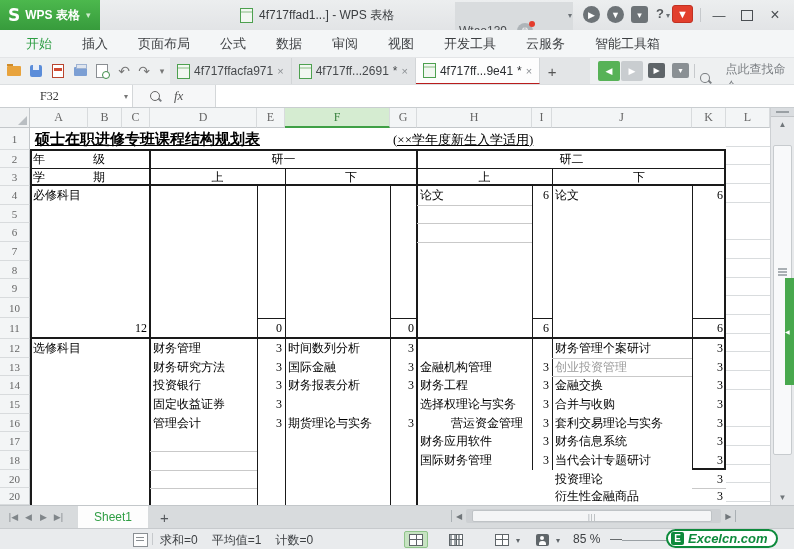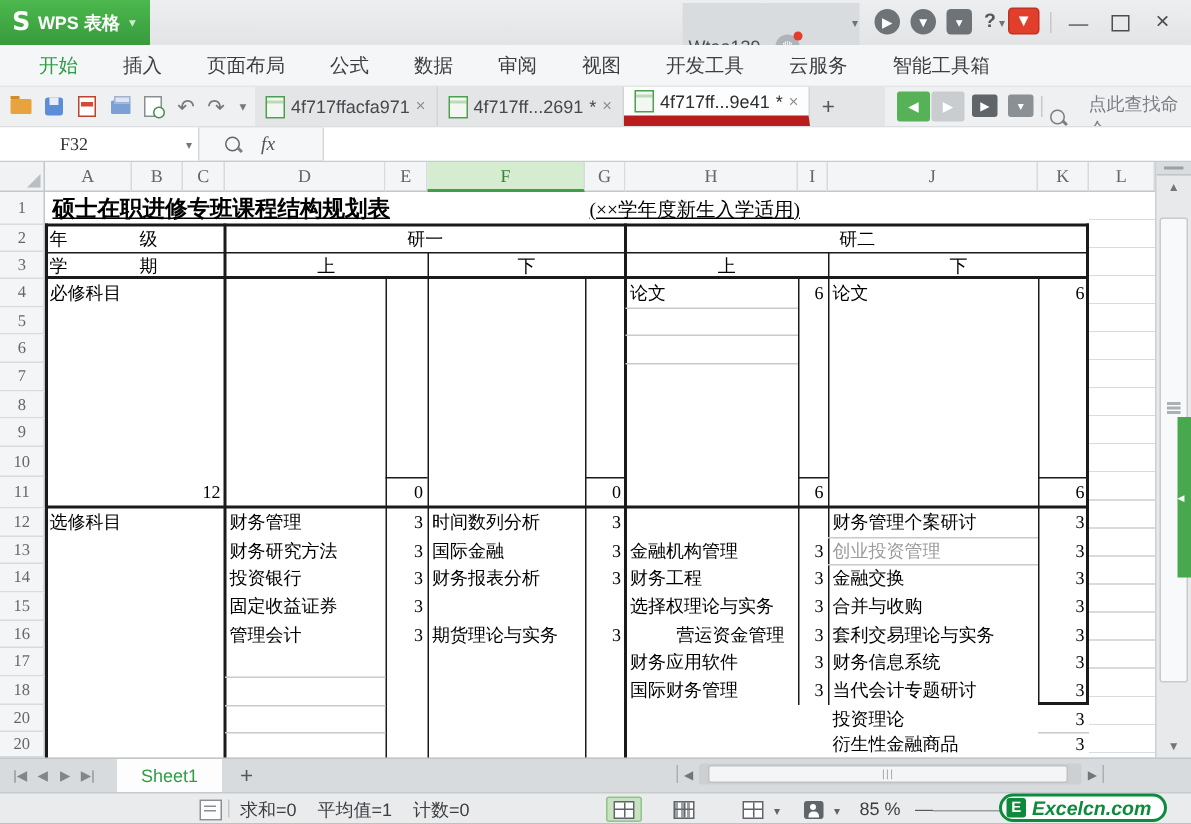--- a/index.html
+++ b/index.html
@@ -41,21 +41,21 @@
   .icon-save:before{content:"";position:absolute;left:3px;top:0;width:6px;height:5px;background:#e8eef8;}
   .icon-pdf{width:10px;height:12px;background:#fff;border:1px solid #b9452f;position:relative;}
   .icon-pdf:before{content:"";position:absolute;left:1px;top:3px;width:8px;height:3px;background:#d24a31;}
   .icon-print{width:13px;height:9px;background:#7c9fd4;border-radius:1px;position:relative;}
   .icon-print:before{content:"";position:absolute;left:2px;top:-3px;width:9px;height:3px;background:#dfe5ee;border:1px solid #9fb3d2;}
   .icon-preview{width:10px;height:12px;border:1px solid #8a8e92;background:#fff;position:relative;}
   .icon-preview:before{content:"";position:absolute;right:-3px;bottom:-2px;width:6px;height:6px;border:1.5px solid #3e8e49;border-radius:50%;background:#fff;}
   .tabstrip{position:absolute;left:170px;top:0;width:420px;height:26px;background:#e3e5e7;display:flex;}
   .dtab{display:flex;align-items:center;gap:4px;padding:0 7px;font-size:12px;color:#46494c;border-right:1px solid #d2d5d7;height:26px;box-sizing:border-box;}
   .dtab .x{color:#8b8f93;font-size:11px;}
-  .dtab.on{background:#fdfdfd;border-bottom:7px solid #b91c1c;color:#2c2f32;}
+  .dtab.on{background:#fdfdfd;border-bottom:1px solid #b91c1c;color:#2c2f32;}
   .newtab{width:24px;display:flex;align-items:center;justify-content:center;color:#555;font-size:15px;}
   .navb{position:absolute;top:3px;width:22px;height:20px;display:flex;align-items:center;justify-content:center;font-size:9px;border-radius:2px;}
   .navb.back{background:#57b257;color:#fff;}
   .navb.fwd{background:#c9cdd0;color:#fff;}
   .mon{position:absolute;top:5px;width:17px;height:15px;background:#5f6569;border-radius:2px;display:flex;align-items:center;justify-content:center;color:#fff;font-size:8px;}
   .findbox{position:absolute;left:663px;top:3px;display:flex;align-items:center;gap:5px;color:#7a7e82;font-size:12px;}
   .mag{width:8px;height:8px;border:1.5px solid #7a7e82;border-radius:50%;position:relative;}
   .mag:after{content:"";position:absolute;left:7px;top:7px;width:4px;height:1.5px;background:#7a7e82;transform:rotate(45deg);}
   
   .fbar{position:absolute;left:0;top:84px;width:794px;height:24px;background:#f6f7f8;border-top:1px solid #dcdfe1;border-bottom:1px solid #c9cdd0;box-sizing:border-box;}
@@ -136,20 +136,24 @@
 </head>
 <body>
 
 <div class="stage">
 
   <div class="titlebar">
     <div class="wpsbtn">
       <span class="s">S</span>
       <span class="nm">WPS 表格</span>
       <span class="cv">▾</span>
+    </div>
+    <div class="doctitle">
+      <span class="sheeticon"></span>
+      <span>4f717ffad1...] - WPS 表格</span>
     </div>
     <div class="acct">
       <span>Wtao139...</span>
       <span class="badge">
           <span>♛</span>
           <i></i>
         </span>
     </div>
     <span class="tcaret abs" style="left:568px;">▾</span>
     <div class="tico" style="left:583px;">

